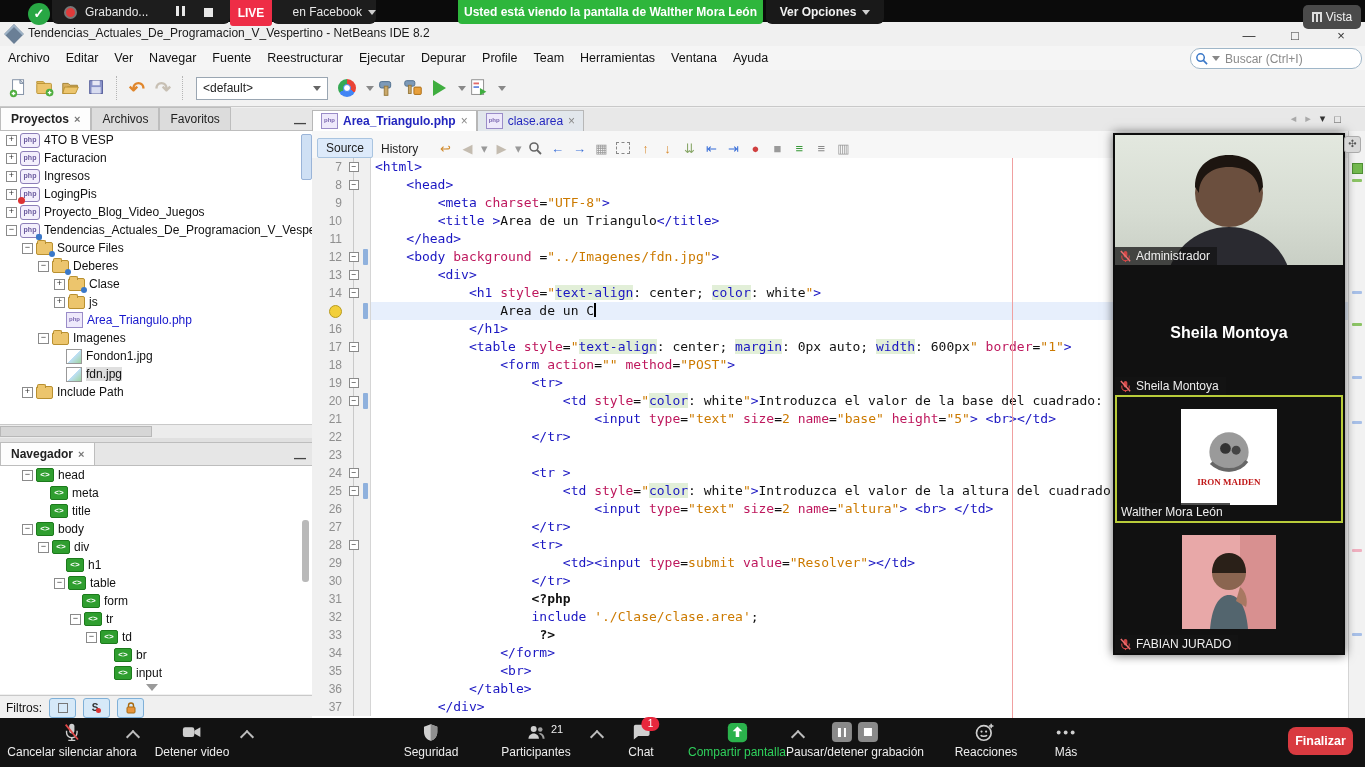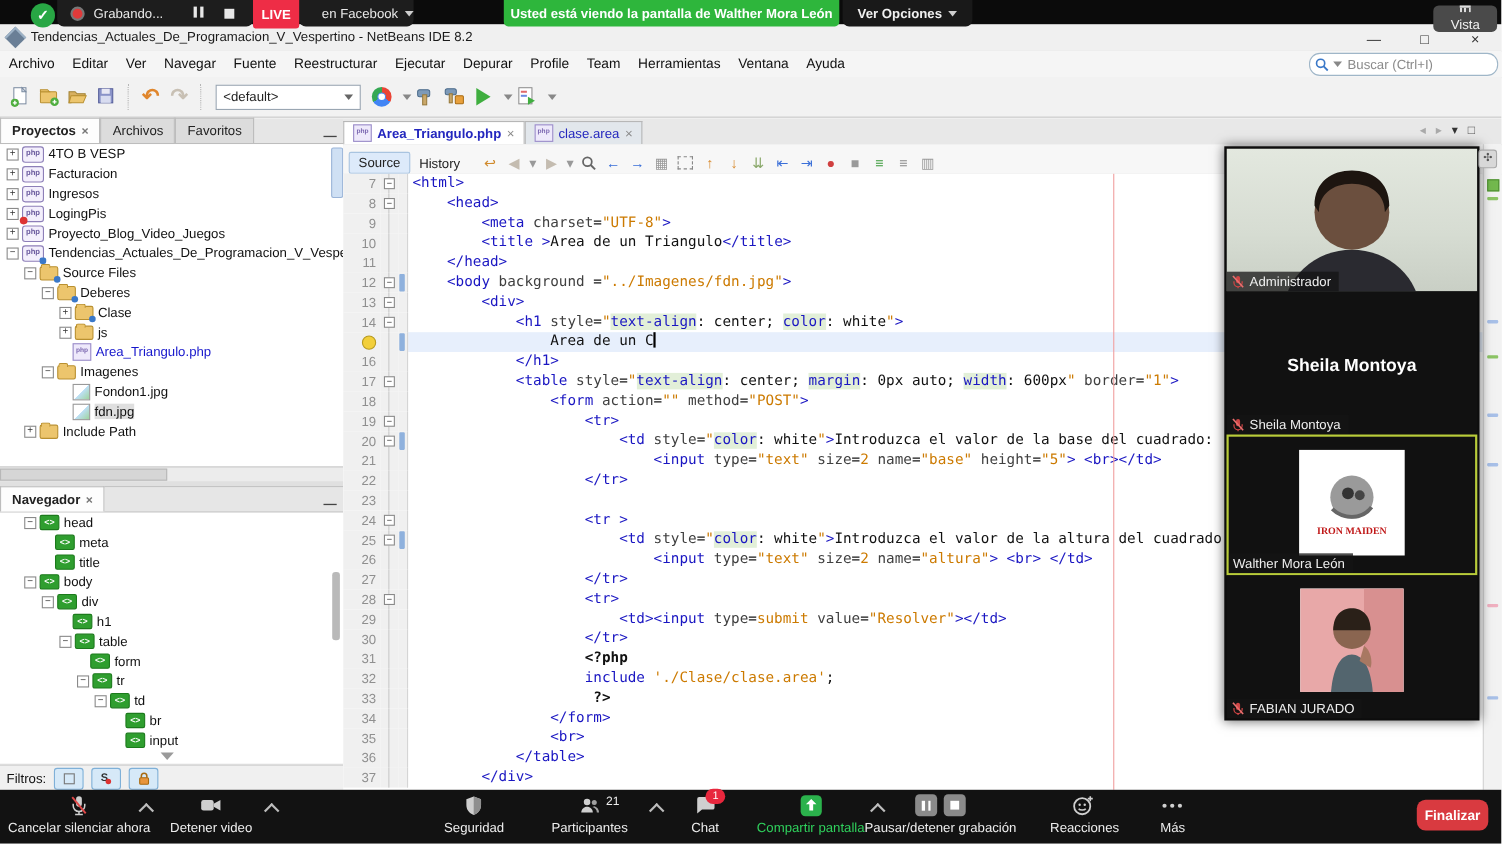--- a/index.html
+++ b/index.html
@@ -20,21 +20,21 @@
     text-align:center;line-height:26px;font-size:12px;border-radius:0 0 3px 3px;}
   #fb-pill{left:272px;top:0;width:104px;height:24px;background:#1d1d1d;border-radius:0 0 6px 6px;z-index:55;
     color:#e8e8e8;text-align:right;line-height:24px;}
   #green-banner{left:458px;top:0;width:305px;height:24px;background:#2eb63c;border-radius:0 0 4px 4px;z-index:56;
     color:#fff;font-weight:bold;text-align:center;line-height:24px;font-size:12px;}
   #veropts{left:766px;top:0;width:118px;height:24px;background:#191919;border-radius:0 0 6px 6px;z-index:55;
     color:#f0f0f0;font-weight:bold;text-align:center;line-height:24px;}
   .caret-down{display:inline-block;width:0;height:0;border-left:4px solid transparent;border-right:4px solid transparent;
     border-top:5px solid #cfcfcf;margin-left:6px;vertical-align:middle;}
   #vista-btn{left:1303px;top:5px;width:58px;height:24px;background:#4a4a4a;border-radius:5px;z-index:60;color:#f2f2f2;
-    display:flex;align-items:center;justify-content:center;gap:4px;flex-direction:column;}
+    display:flex;align-items:center;justify-content:center;gap:4px;}
   .grid-glyph{display:inline-block;width:10px;height:8px;background:
     repeating-linear-gradient(90deg,#ddd 0 2px,transparent 2px 4px);border-top:2px solid #ddd;}
   
   #titlebar{left:0;top:22px;width:1365px;height:24px;background:#f0f0f0;border-bottom:1px solid #dcdcdc;}
   #nb-logo{left:7px;top:27px;width:14px;height:14px;background:#6a7f96;transform:rotate(45deg);box-shadow:inset 2px 2px 0 #9db2c6;}
   #nb-title{left:28px;top:26px;color:#1a1a1a;font-size:12px;}
   .winctl{top:28px;color:#333;font-size:13px;width:18px;text-align:center;}
   #menubar{left:0;top:46px;width:1365px;height:24px;background:#f5f5f5;border-bottom:1px solid #d8d8d8;display:flex;align-items:center;}
   .menu-item{padding:0 8px;line-height:24px;color:#111;font-size:12.5px;}
   #searchbox{left:1190px;top:48px;width:170px;height:19px;background:#fff;border:1px solid #9fb6c8;border-radius:10px;
@@ -98,21 +98,21 @@
   #code-wrap{left:312px;top:158px;width:1036px;height:560px;background:#fff;overflow:hidden;z-index:1;}
   .code-line{display:flex;height:18px;font-family:"DejaVu Sans Mono",monospace;font-size:13px;line-height:18px;}
   .lnum{width:30px;flex:none;background:#f0f0f0;color:#8f8f8f;text-align:right;padding-right:4px;font-size:12px;font-family:"Liberation Sans",sans-serif;}
   .fcell{width:16px;flex:none;background:#f0f0f0;position:relative;}
   .fcell .vline{position:absolute;left:7px;top:0;bottom:0;width:1px;background:#c9c9c9;}
   .fcell .fbox{position:absolute;left:3px;top:4px;width:8px;height:8px;border:1px solid #8a8a8a;background:#fff;font-size:8px;line-height:7px;text-align:center;color:#444;}
   .bcell{width:8px;flex:none;background:#f0f0f0;border-right:1px solid #d5d5d5;position:relative;}
   .bcell .ebar{position:absolute;left:1px;top:1px;bottom:1px;width:5px;background:#8fb1dd;border-radius:1px;}
   .ltext{flex:1;white-space:pre;color:#111;padding-left:4px;}
   .code-line.cur .ltext{background:#e7effc;}
-  .c-tag{color:#1a16c2;} .c-attr{color:#404040;} .c-str{color:#cc7a00;} .c-pln{color:#111;}
+  .c-tag{color:#1a16c2;} .c-attr{color:#be185d;} .c-str{color:#cc7a00;} .c-pln{color:#111;}
   .c-hl{color:#1a16c2;background:#e2efd8;} .c-php{color:#111;font-weight:bold;} .c-kw{color:#1a16c2;}
   .caret-i{display:inline-block;width:2px;height:14px;background:#000;vertical-align:-2px;}
   .bulb{position:relative;display:inline-block;width:11px;height:11px;border-radius:50%;background:#f2cf3a;border:1px solid #b89b20;margin-top:3px;}
   #margin-line{left:1012px;top:158px;width:1px;height:560px;background:#f0a0a0;z-index:2;}
   #err-stripe{left:1348px;top:131px;width:17px;height:587px;background:#f2f2f2;border-left:1px solid #d4d4d4;z-index:3;}
   .stripe-mark{position:absolute;left:3px;width:10px;height:3px;border-radius:1px;}
   #ok-square{position:absolute;left:3px;top:32px;width:9px;height:9px;background:#73b94e;border:1px solid #4f8f34;}
   
   #zoom-panel{left:1113px;top:133px;width:232px;height:522px;background:#0d0d0d;z-index:20;box-shadow:0 0 10px rgba(0,0,0,.6);}
   .ztile{position:relative;width:228px;margin:0 auto;background:#111;overflow:hidden;}

